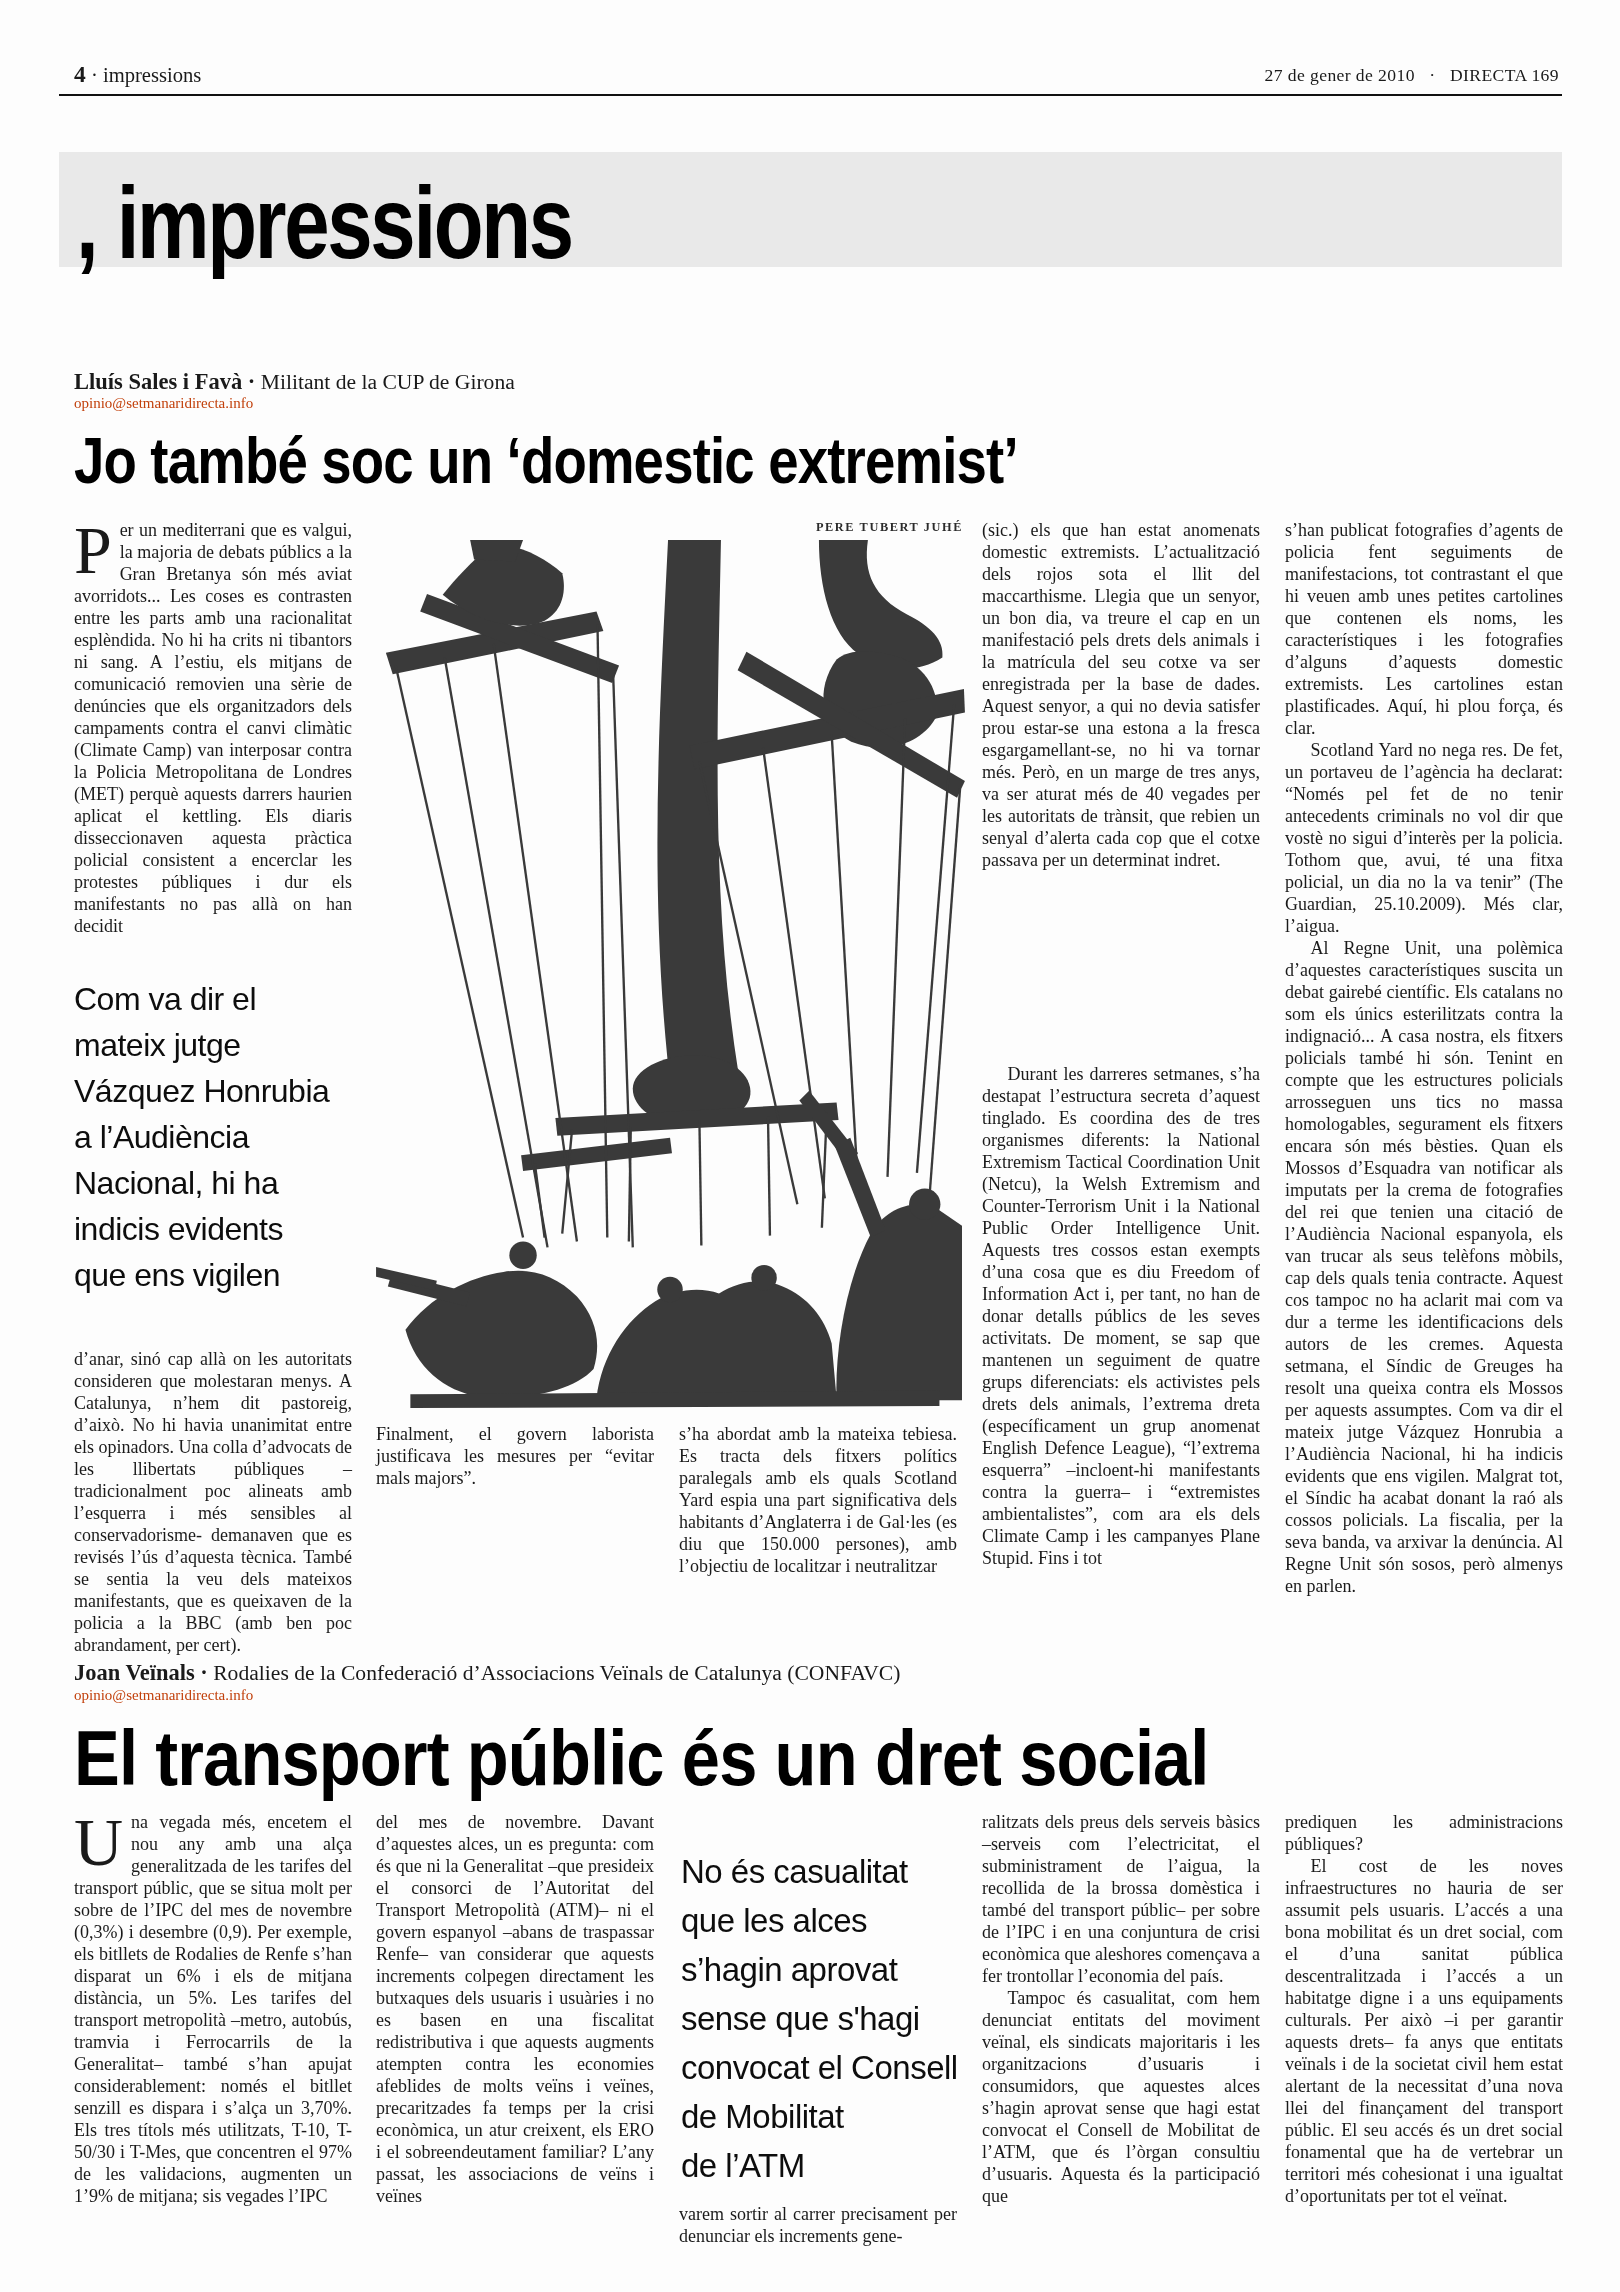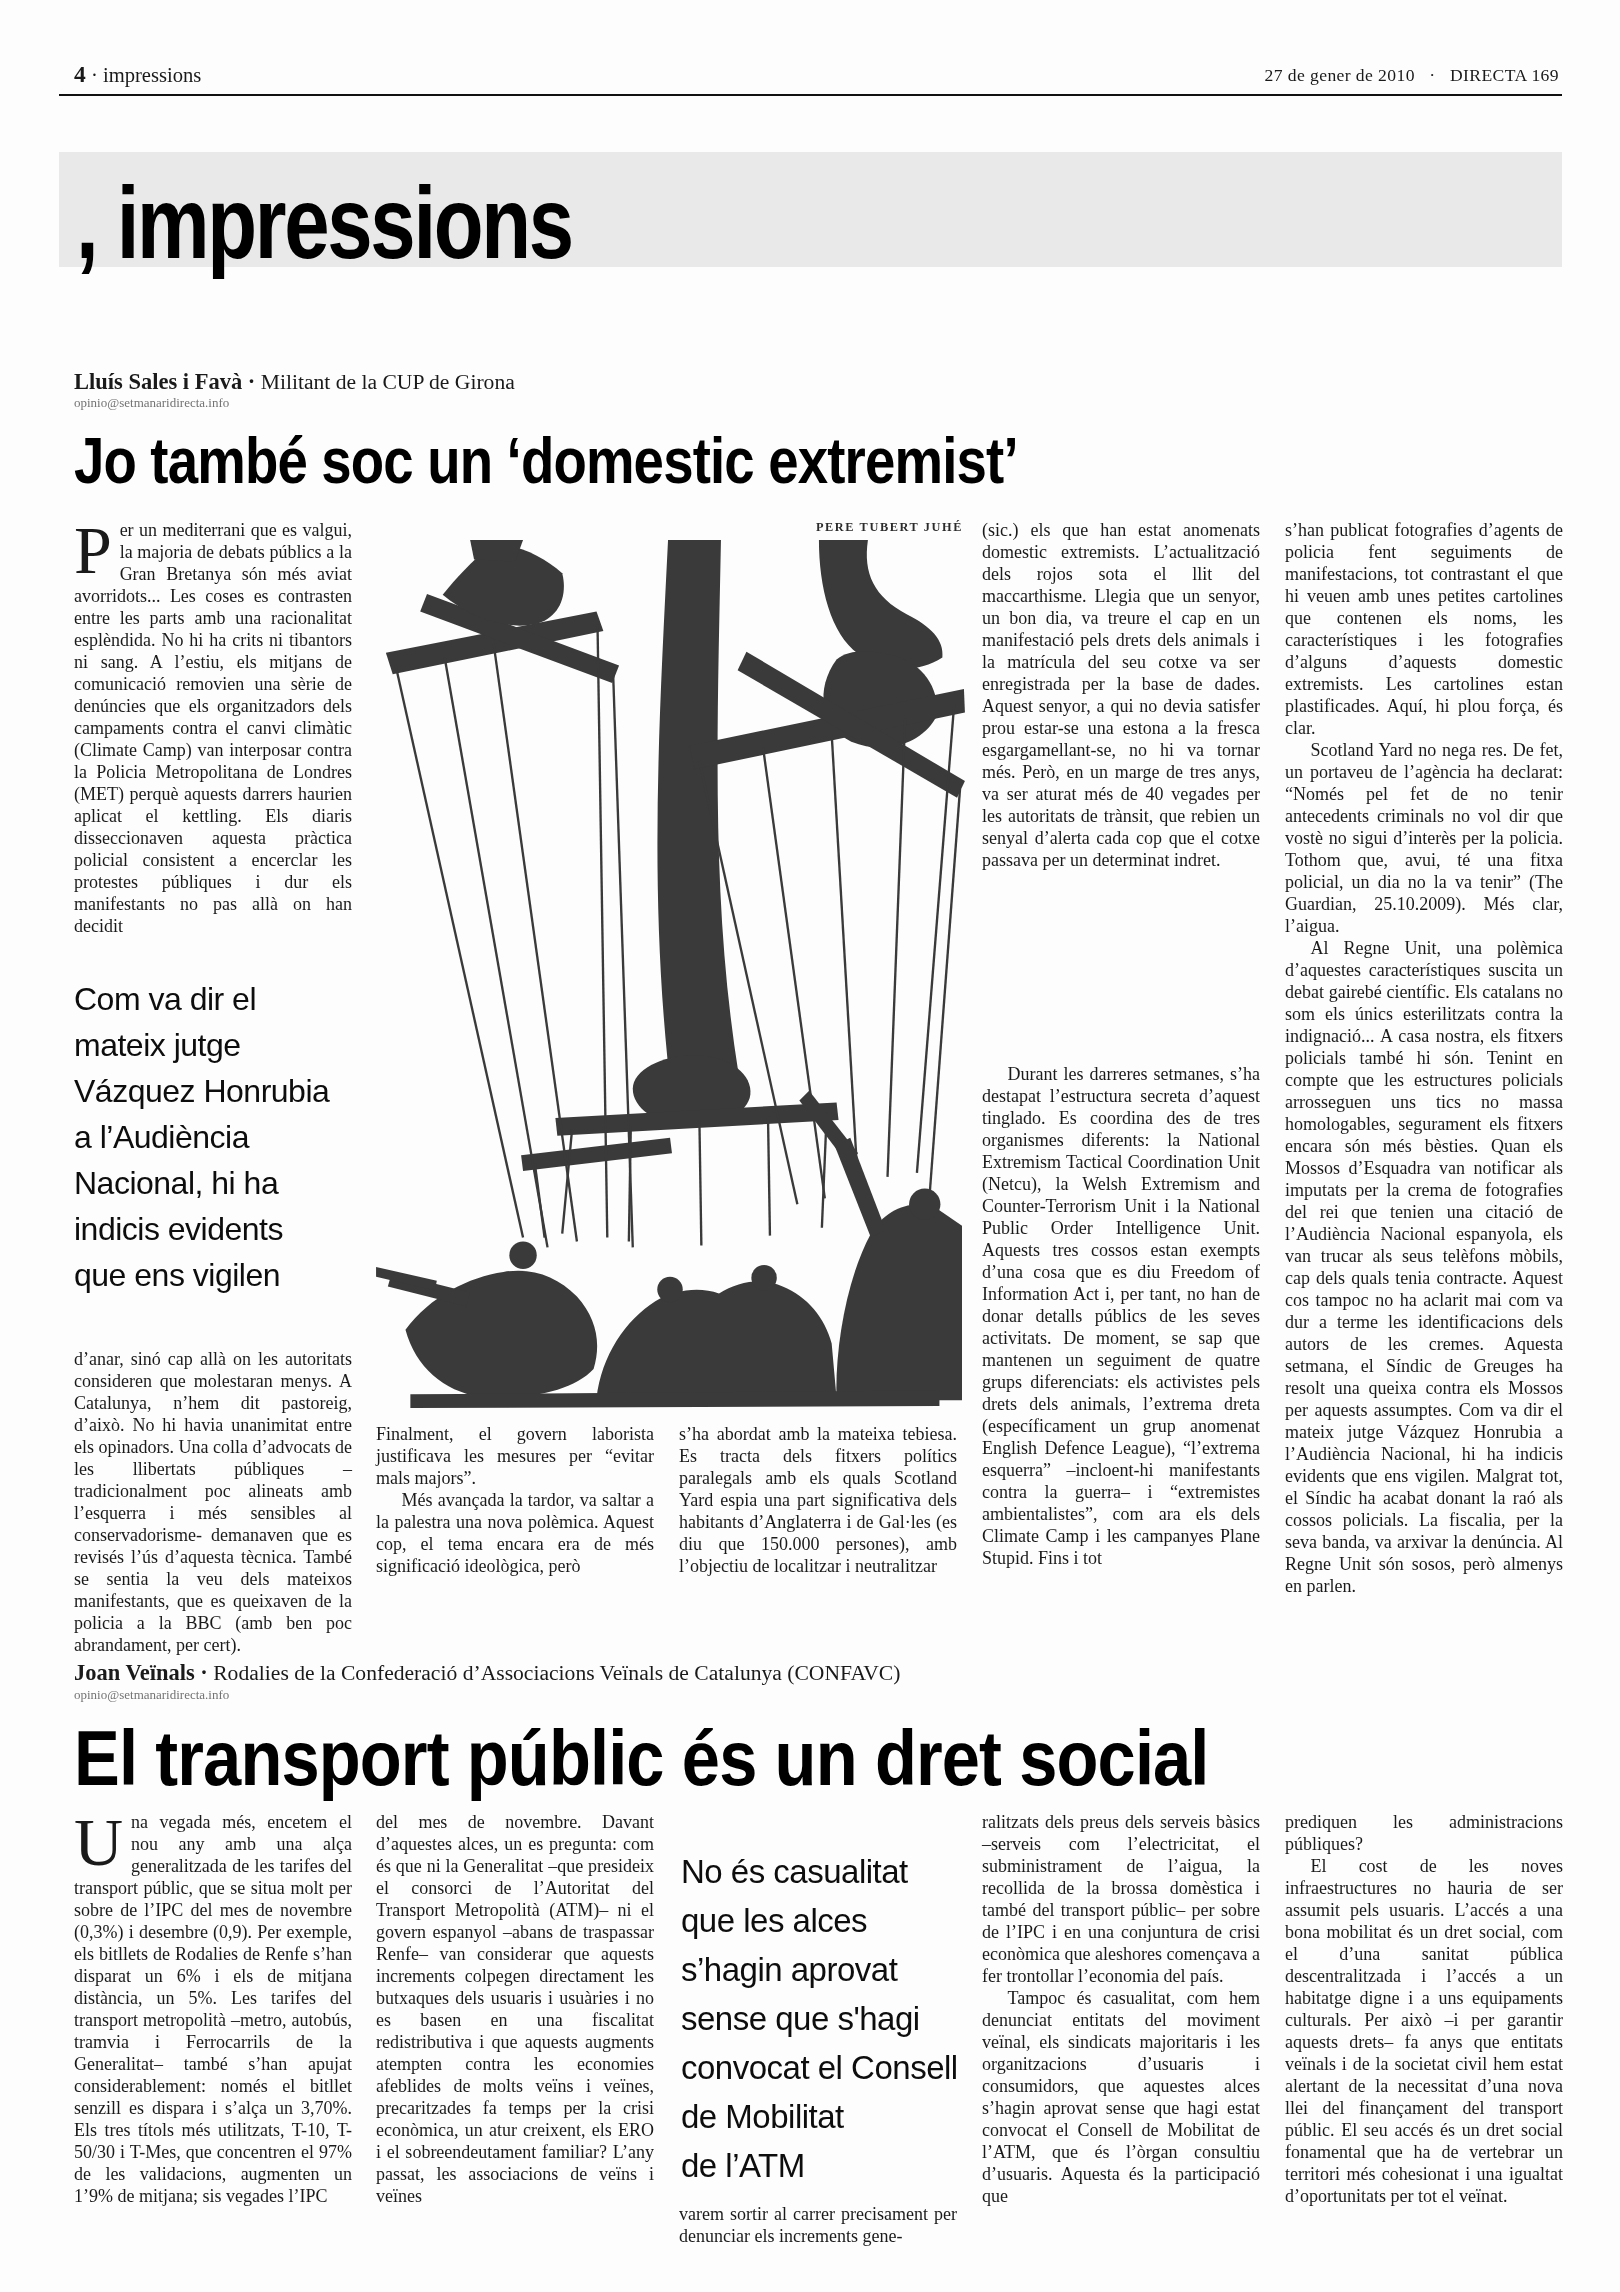--- a/index.html
+++ b/index.html
@@ -12,21 +12,21 @@
   .hdr-right{right:61px;top:65px;font-size:17.6px;letter-spacing:0.4px;}
   .hdr-rule{left:59px;top:94px;width:1503px;height:2px;background:#111;}
   
   .band{left:59px;top:152px;width:1503px;height:115px;background:#e9e9e9;}
   .mast{left:76px;top:165px;font-size:102px;font-weight:bold;
         font-family:"Liberation Sans", sans-serif;letter-spacing:-2.9px;
         transform:scaleX(.80);transform-origin:left top;white-space:nowrap;color:#000;}
   
   .byline{font-size:21.6px;}
   .byline b{font-size:22.5px;}
-  .email{font-size:13px;color:#737373;}
+  .email{font-size:15px;color:#c2410c;}
   .headline{font-family:"Liberation Sans", sans-serif;font-weight:bold;color:#000;
             white-space:nowrap;letter-spacing:-1px;transform-origin:left top;}
   .h1a{left:74px;top:423px;font-size:65px;transform:scaleX(.84);}
   .h1b{left:74px;top:1713px;font-size:78px;transform:scaleX(.88);}
   
   .col{width:278px;font-size:18px;line-height:22px;text-align:justify;}
   .col p{margin:0;}
   .col p.indent{text-indent:25.5px;}
   .dropcap{float:left;font-size:68px;line-height:55px;padding:3.9px 7.8px 0 0;font-weight:normal;}
   
@@ -130,21 +130,20 @@
       <polygon points="505,712 468,618 484,610 520,704"></polygon>
       <polygon points="442,562 492,626 480,635 432,572"></polygon>
 
       <polygon points="35,872 575,868 575,884 35,886"></polygon>
     </g>
   </svg>
 </div>
 
 <div class="abs col" style="left:376px;top:1423px;">
   <p>Finalment, el govern laborista justificava les mesures per “evitar mals majors”.</p>
-  <p class="indent">Més avançada la tardor, va saltar a la palestra una nova polèmica. Aquest cop, el tema encara era de més significació ideològica, però</p>
 </div>
 
 <div class="abs col" style="left:679px;top:1423px;">
   <p>s’ha abordat amb la mateixa tebiesa. Es tracta dels fitxers polítics paralegals amb els quals Scotland Yard espia una part significativa dels habitants d’Anglaterra i de Gal·les (es diu que 150.000 persones), amb l’objectiu de localitzar i neutralitzar</p>
 </div>
 
 <div class="abs col" style="left:982px;top:519px;">
   <p>(sic.) els que han estat anomenats domestic extremists. L’actualització dels rojos sota el llit del maccarthisme. Llegia que un senyor, un bon dia, va treure el cap en un manifestació pels drets dels animals i la matrícula del seu cotxe va ser enregistrada per la base de dades. Aquest senyor, a qui no devia satisfer prou estar-se una estona a la fresca esgargamellant-se, no hi va tornar més. Però, en un marge de tres anys, va ser aturat més de 40 vegades per les autoritats de trànsit, que rebien un senyal d’alerta cada cop que el cotxe passava per un determinat indret.</p>
   <p class="indent" style="margin-top:192px;">Durant les darreres setmanes, s’ha destapat l’estructura secreta d’aquest tinglado. Es coordina des de tres organismes diferents: la National Extremism Tactical Coordination Unit (Netcu), la Welsh Extremism and Counter-Terrorism Unit i la National Public Order Intelligence Unit. Aquests tres cossos estan exempts d’una cosa que es diu Freedom of Information Act i, per tant, no han de donar detalls públics de les seves activitats. De moment, se sap que mantenen un seguiment de quatre grups diferenciats: els activistes pels drets dels animals, l’extrema dreta (específicament un grup anomenat English Defence League), “l’extrema esquerra” –incloent-hi manifestants contra la guerra– i “extremistes ambientalistes”, com ara els dels Climate Camp i les campanyes Plane Stupid. Fins i tot</p>
 </div>

